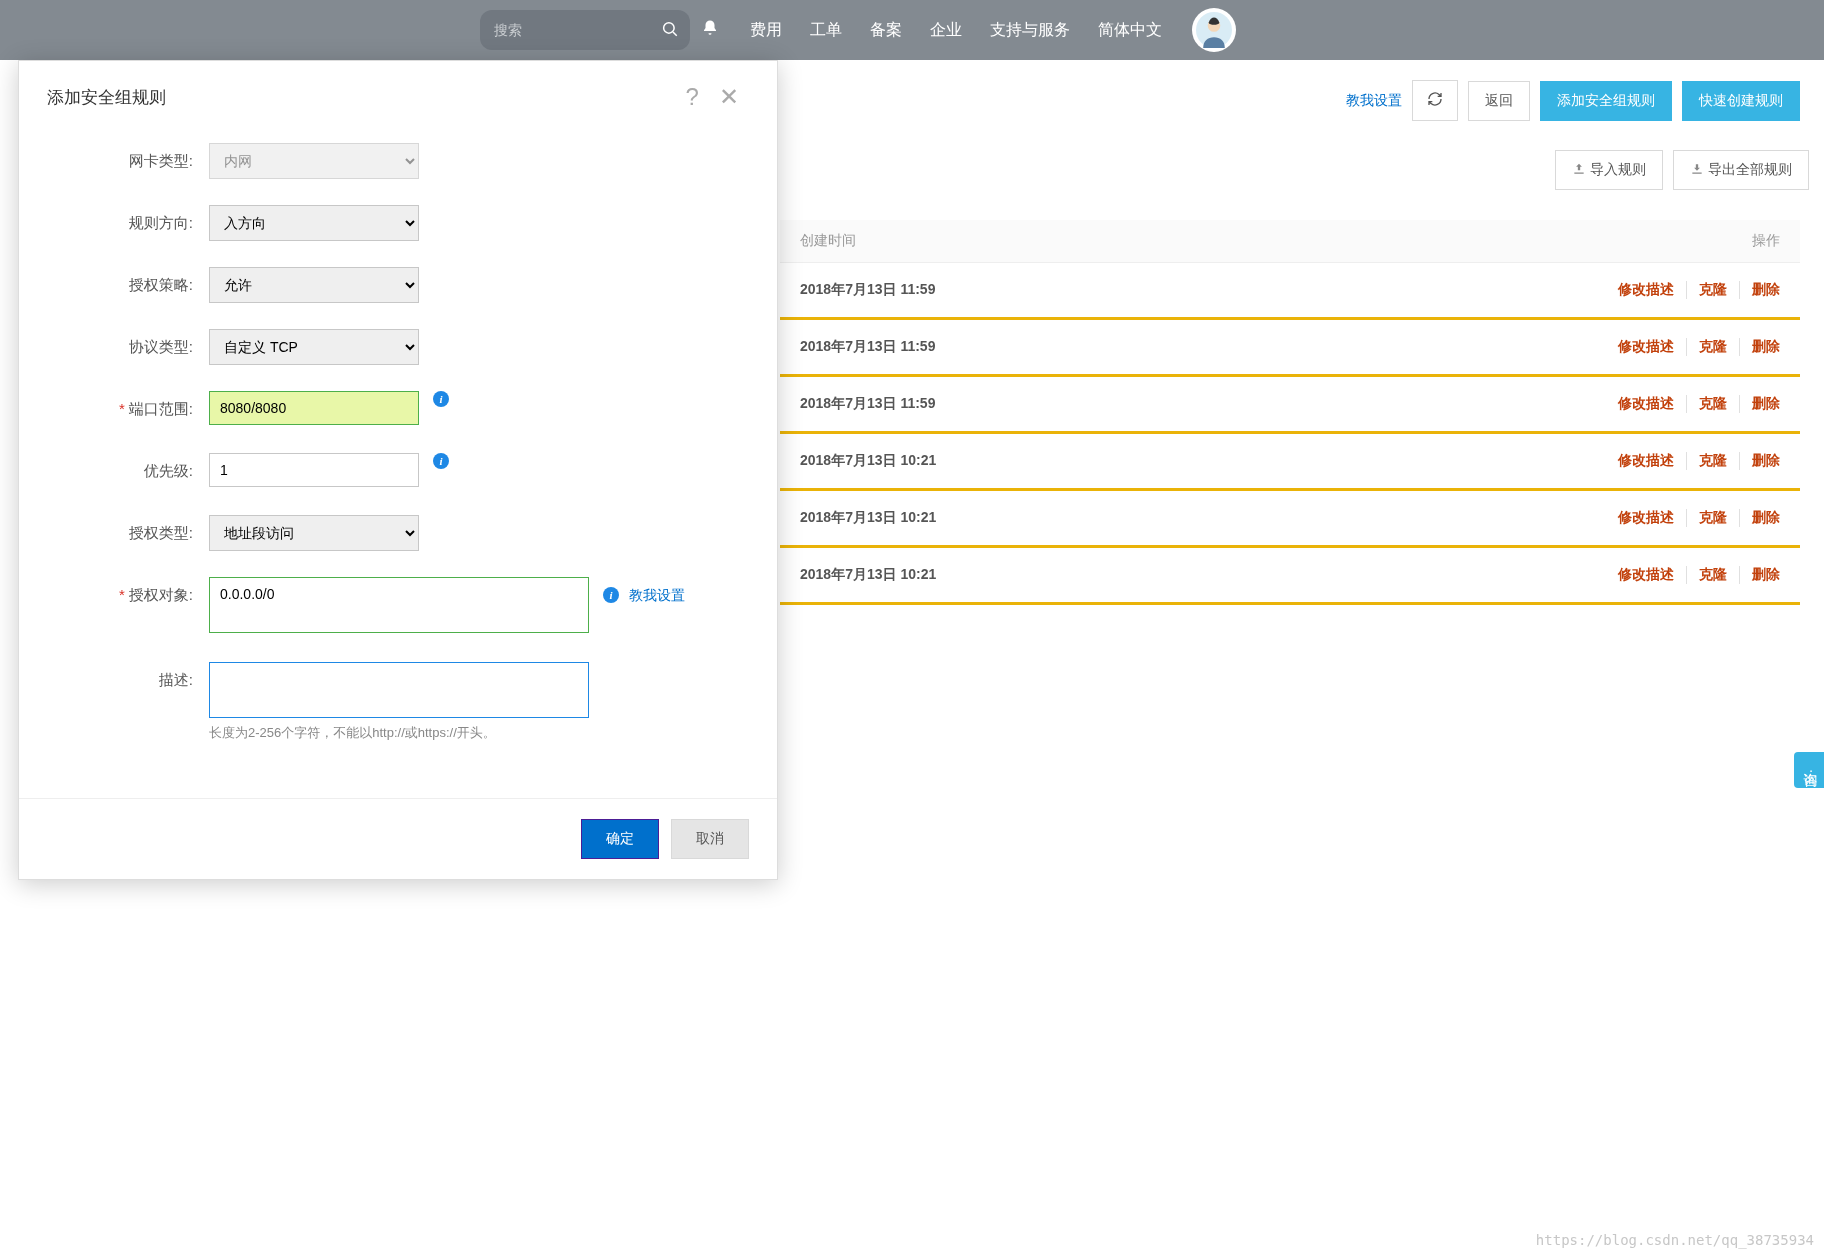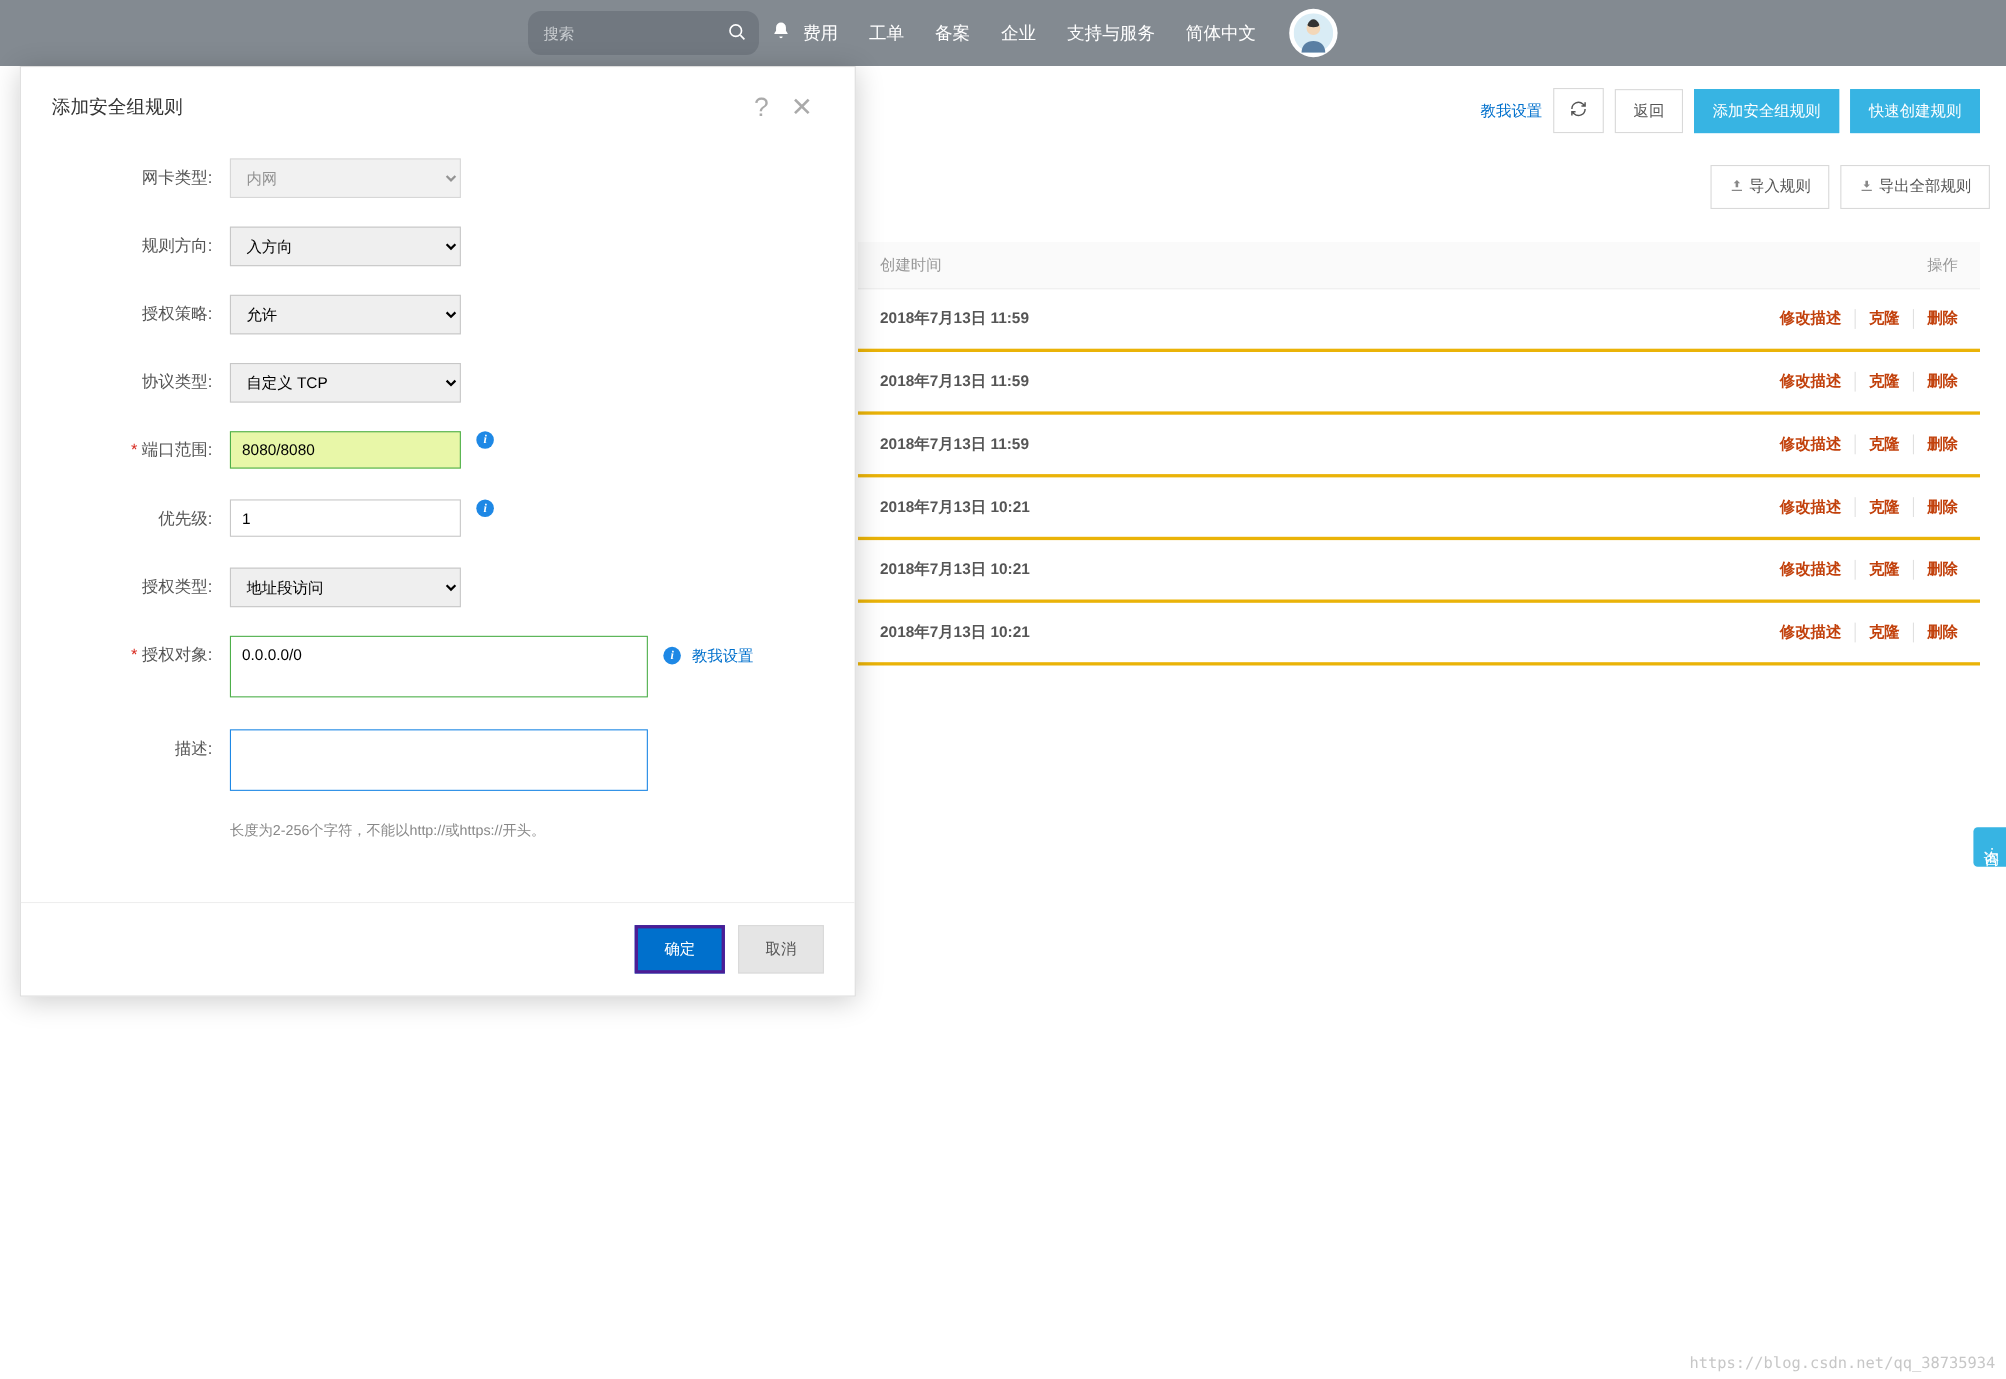--- a/index.html
+++ b/index.html
@@ -5,21 +5,21 @@
 * { box-sizing: border-box; margin: 0; padding: 0; }
 body { font-family: "PingFang SC", "Microsoft YaHei", sans-serif; font-size: 14px; color: #373d41; background: #f5f5f5; overflow: hidden; }
 
 
 .topnav { background: #838a91; height: 60px; display: flex; align-items: center; padding: 0 20px; color: #fff; }
 .topnav .search-wrap { margin-left: 460px; display: flex; align-items: center; background: #717880; border-radius: 12px; }
 .topnav .search-input { background: transparent; border: none; color: #fff; padding: 10px 14px; width: 170px; outline: none; font-size: 14px; }
 .topnav .search-input::placeholder { color: #c9cdd0; }
 .topnav .search-btn { background: transparent; border: none; color: #fff; width: 40px; height: 40px; cursor: pointer; }
 .topnav .bell { width: 40px; text-align: center; font-size: 18px; }
-.topnav .nav-items { display: flex; align-items: center; gap: 28px; text-align: center; }
+.topnav .nav-items { display: flex; align-items: center; margin-left: 20px; gap: 28px; text-align: center; }
 .topnav .nav-item { color: #fff; cursor: pointer; font-size: 16px; }
 .topnav .avatar { width: 44px; height: 44px; border-radius: 50%; background: #fff; margin-left: 30px; display:flex; align-items:center; justify-content:center; overflow:hidden; }
 .topnav .avatar svg { width: 36px; height: 36px; }
 
 
 .page { position: relative; background: #fff; height: calc(100vh - 60px); }
 .page .toolbar { position: absolute; right: 24px; top: 20px; display: flex; gap: 10px; align-items: center; }
 .page .link-teach { color: #0070cc; cursor: pointer; font-size: 14px; }
 .page .btn { border: 1px solid #d9d9d9; background: #fff; padding: 10px 16px; cursor: pointer; font-size: 14px; color: #555; }
 .page .btn.icon-only { padding: 10px 14px; }
@@ -50,23 +50,23 @@
 .form-ctrl { width: 210px; }
 .form-ctrl.wide { width: 380px; }
 .form-ctrl select, .form-ctrl input[type=text], .form-ctrl textarea { width: 100%; padding: 8px 10px; border: 1px solid #c7c7c7; font-size: 14px; font-family: inherit; outline: none; }
 .form-ctrl select[disabled] { background: #ececec; color: #666; }
 .form-ctrl input.hl-yellow { background: #e8f7a8; border: 1px solid #4daf4a; }
 .form-ctrl textarea.hl-green { border: 1px solid #4daf4a; resize: none; height: 56px; }
 .form-ctrl textarea.hl-blue { border: 1px solid #1e88e5; resize: none; height: 56px; }
 .form-extra { margin-left: 14px; display: flex; align-items: center; gap: 10px; line-height: 36px; }
 .info-icon { width: 16px; height: 16px; border-radius: 50%; background: #1e88e5; color: #fff; font-size: 11px; font-weight: bold; display: inline-flex; align-items: center; justify-content: center; font-style: italic; font-family: Georgia, serif; }
 .form-extra .teach { color: #0070cc; cursor: pointer; }
-.form-hint { font-size: 13px; color: #888; margin-top: 24px; }
+.form-hint { font-size: 13px; color: #888; margin-top: 3px; }
 .modal-foot { border-top: 1px solid #eee; padding: 20px 28px; display: flex; justify-content: flex-end; gap: 12px; }
-.modal-foot .btn-ok { background: #0070cc; color: #fff; border: 3px solid #4c1d95; padding: 10px 24px; cursor: pointer; font-size: 14px; }
+.modal-foot .btn-ok { background: #0070cc; color: #fff; border: 1px solid #4c1d95; padding: 10px 24px; cursor: pointer; font-size: 14px; }
 .modal-foot .btn-cancel { background: #e5e5e5; color: #555; border: 1px solid #d9d9d9; padding: 10px 24px; cursor: pointer; font-size: 14px; }
 
 .watermark { position: fixed; right: 10px; bottom: 6px; color: #c7c7c7; font-size: 14px; font-family: monospace; }
 .side-tab { position: fixed; right: 0; top: 60%; width: 30px; background: #37b4e3; color: #fff; writing-mode: vertical-rl; text-orientation: upright; padding: 10px 4px; border-radius: 4px 0 0 4px; cursor:pointer; font-size:14px; }
 </style>
 </head>
 <body>
 
 <div class="topnav">
   <div class="search-wrap">

